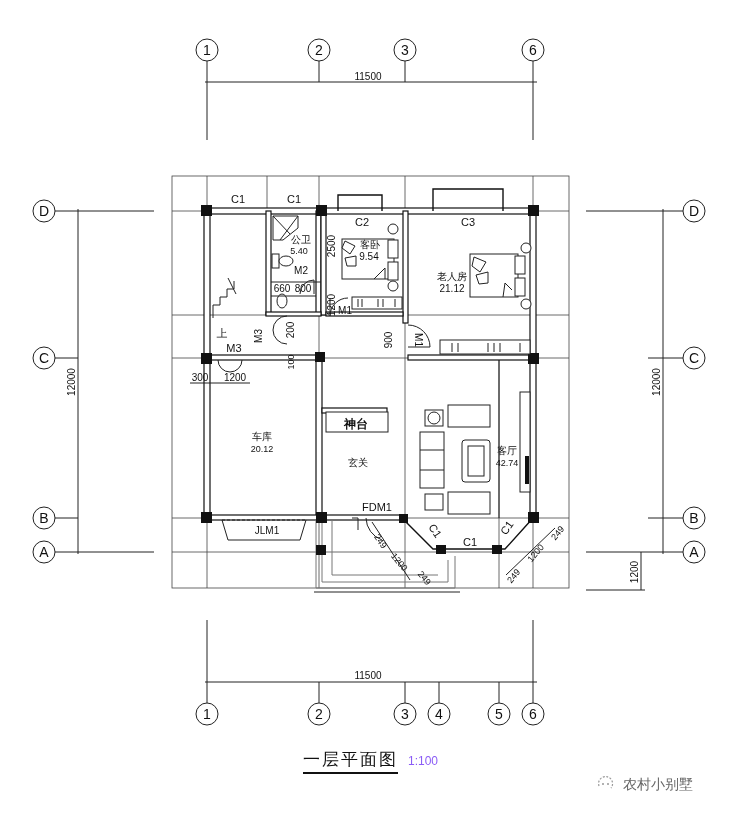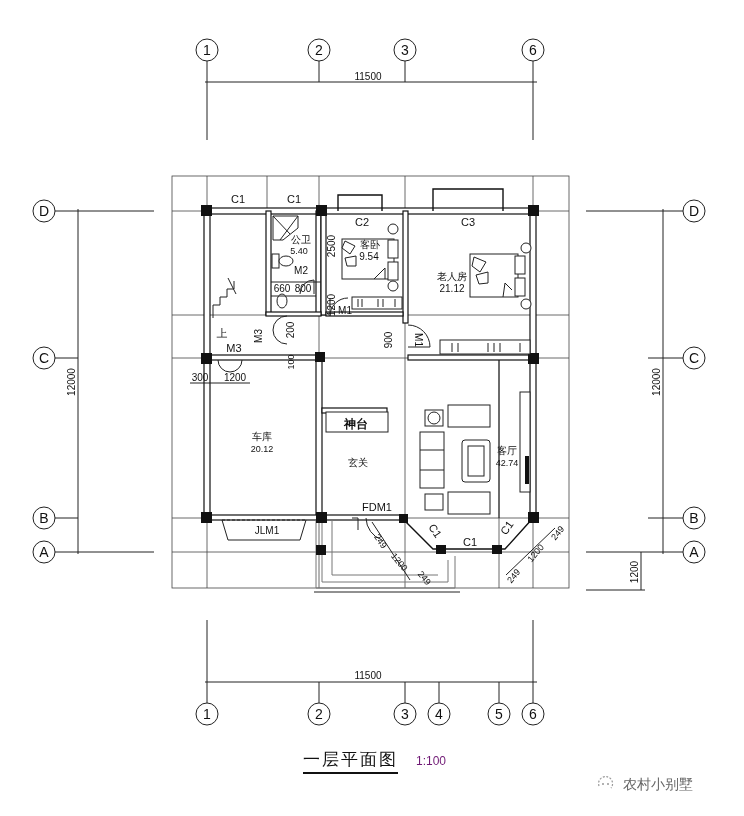--- a/index.html
+++ b/index.html
@@ -1,23 +1,23 @@
 <!DOCTYPE html>
 <html><head>
 <meta charset="utf-8">
 <style>
   html, body { margin: 0; padding: 0; background: #ffffff; }
   body { width: 744px; height: 816px; position: relative; overflow: hidden;
          font-family: "Liberation Sans", "DejaVu Sans", sans-serif; color: #111; }
   #plan { position: absolute; left: 0; top: 0; }
   .lbl { font-family: "Liberation Sans", "DejaVu Sans", sans-serif; fill: #111; }
-  .title-wrap { position: absolute; left: 303px; top: 748px; display: flex; align-items: baseline; gap: 18px; justify-content: flex-end; }
+  .title-wrap { position: absolute; left: 303px; top: 748px; display: flex; align-items: baseline; gap: 10px; justify-content: flex-end; }
   .title-main { font-family: "DejaVu Sans", sans-serif; font-size: 17px; letter-spacing: 2px;
                 border-bottom: 2px solid #111; padding-bottom: 1px; color: #111; }
-  .title-scale { font-family: "Liberation Sans", sans-serif; font-size: 12px; color: #701a75; }
+  .title-scale { font-family: "Liberation Sans", sans-serif; font-size: 12px; color: #8b5cf6; }
   .watermark { position: absolute; left: 595px; top: 776px; display: flex; align-items: flex-end; gap: 6px;
                font-family: "DejaVu Sans", sans-serif; font-size: 14px; color: #666; }
   .wm-icon { width: 22px; height: 18px; }
 </style>
 </head>
 <body>
 
 <svg id="plan" width="744" height="816" viewBox="0 0 744 816" xmlns="http://www.w3.org/2000/svg">
   <defs>
     <style>

